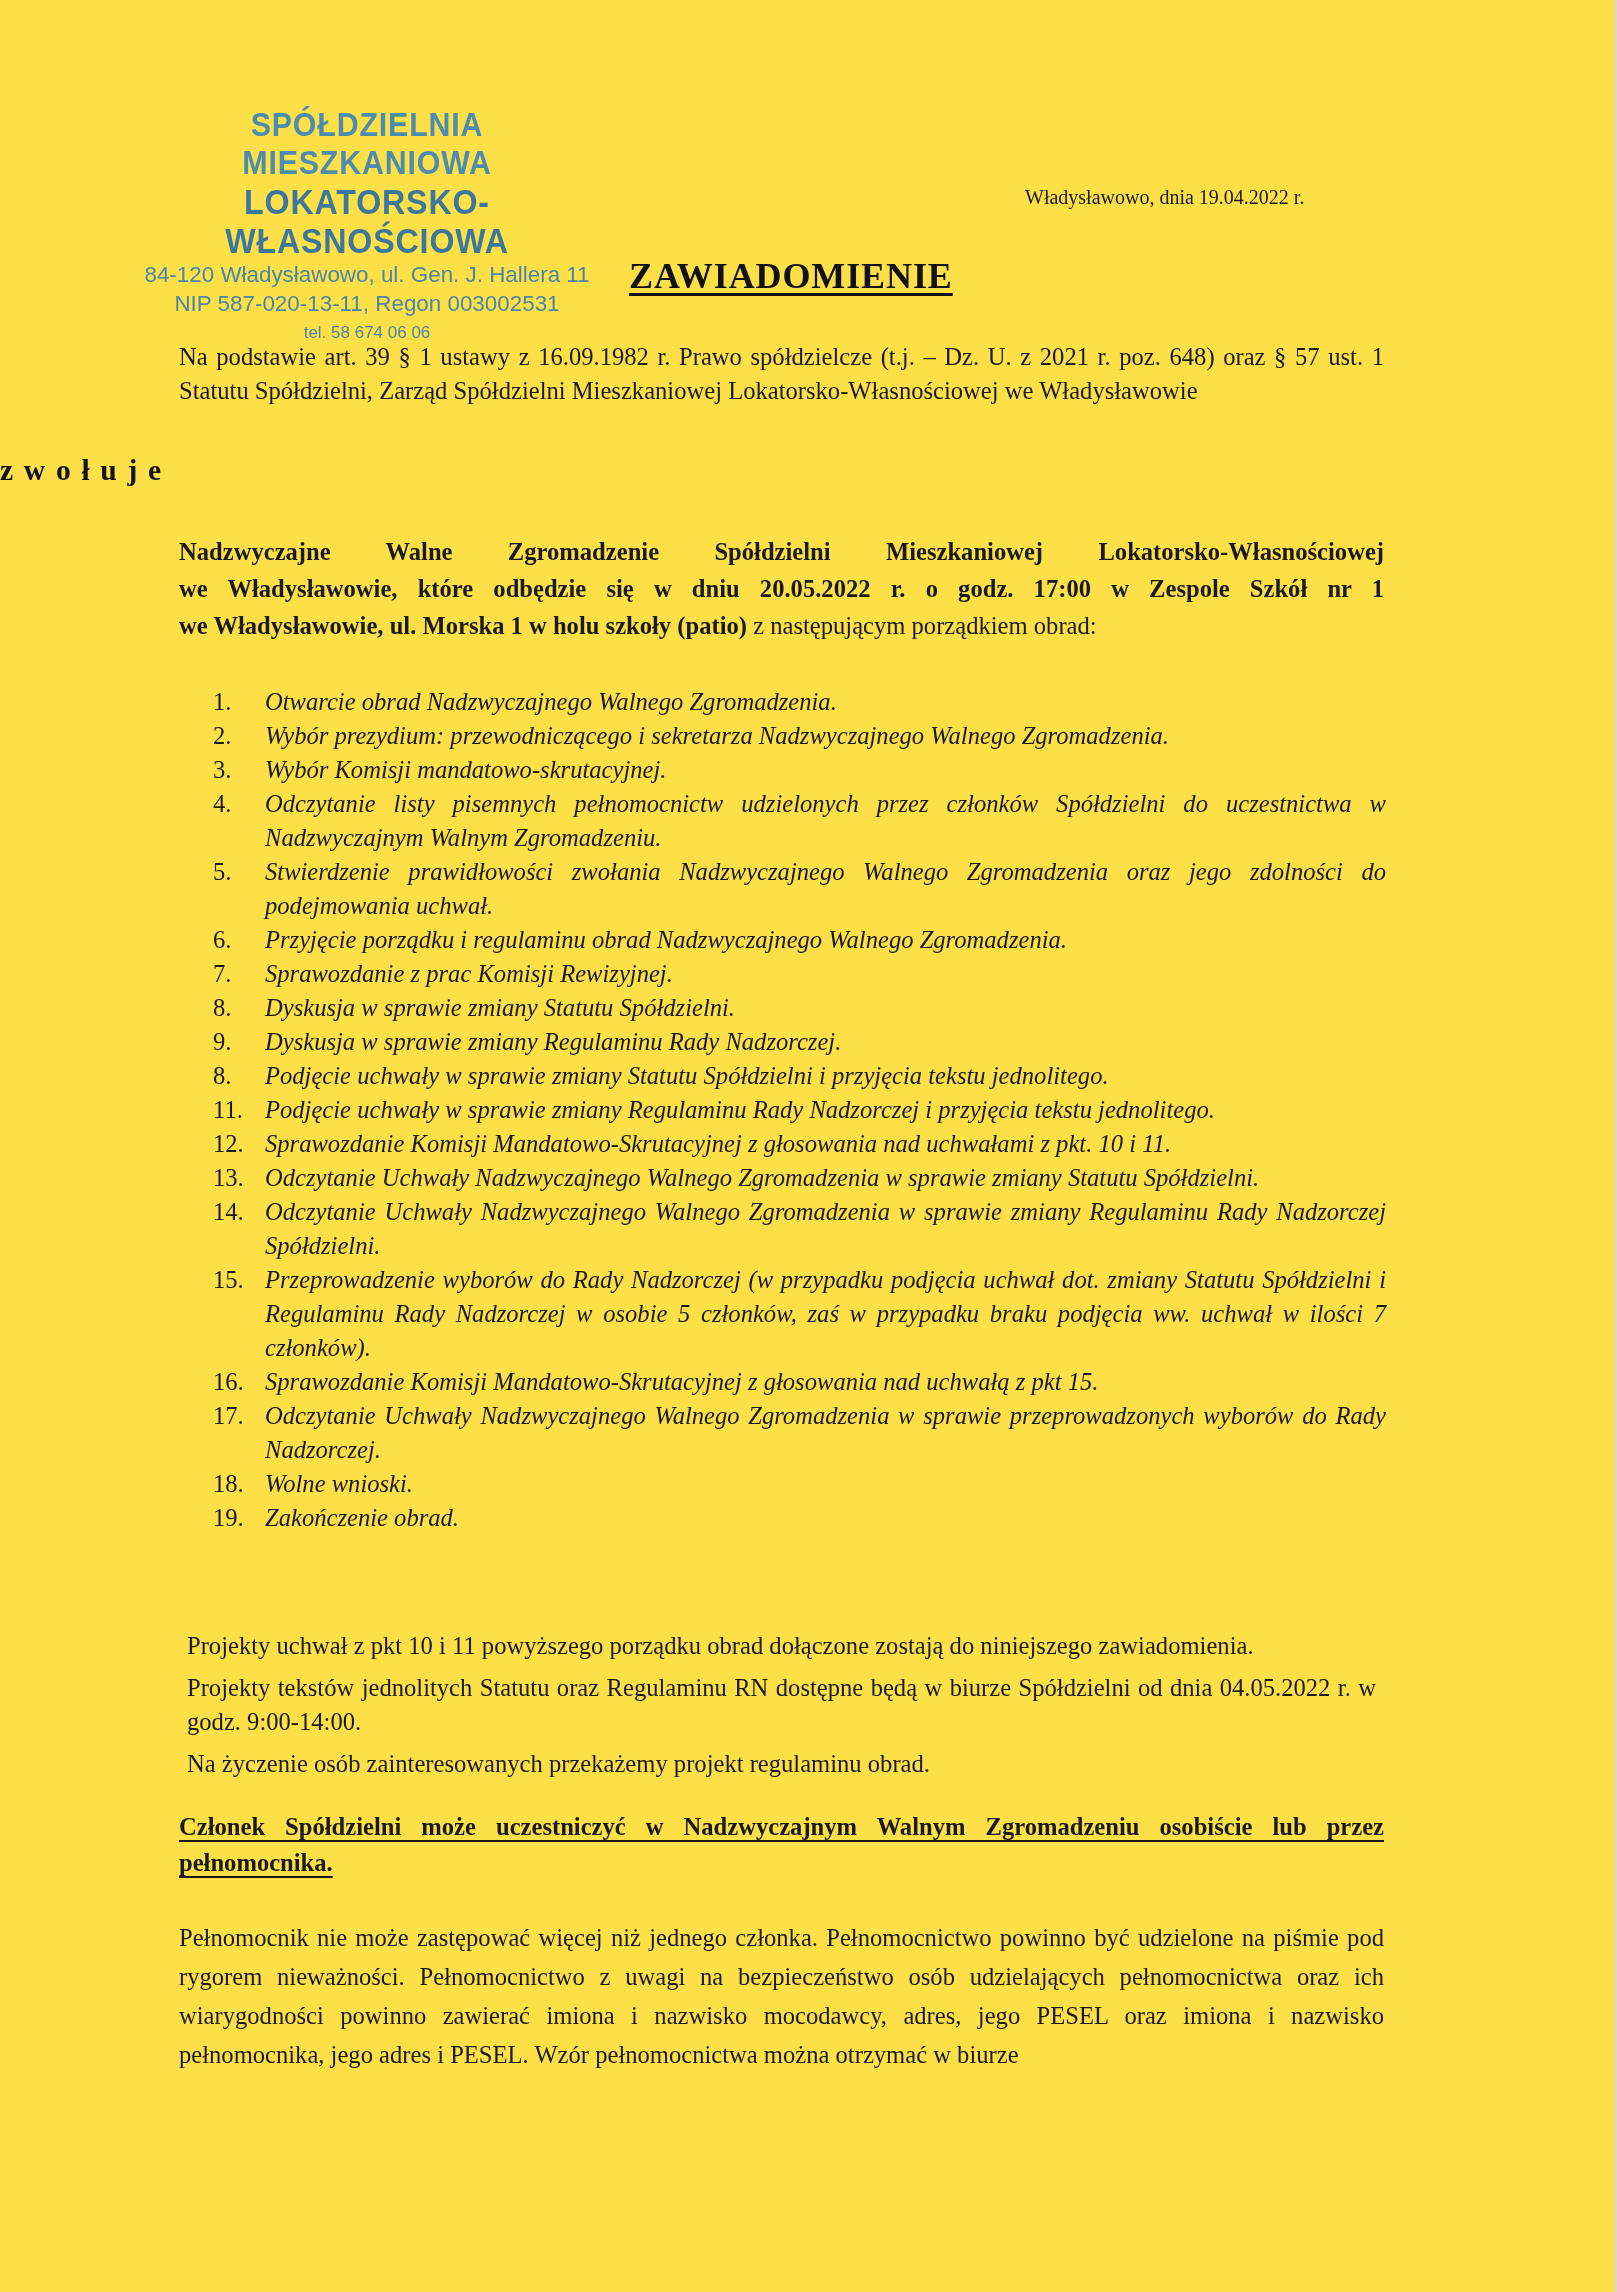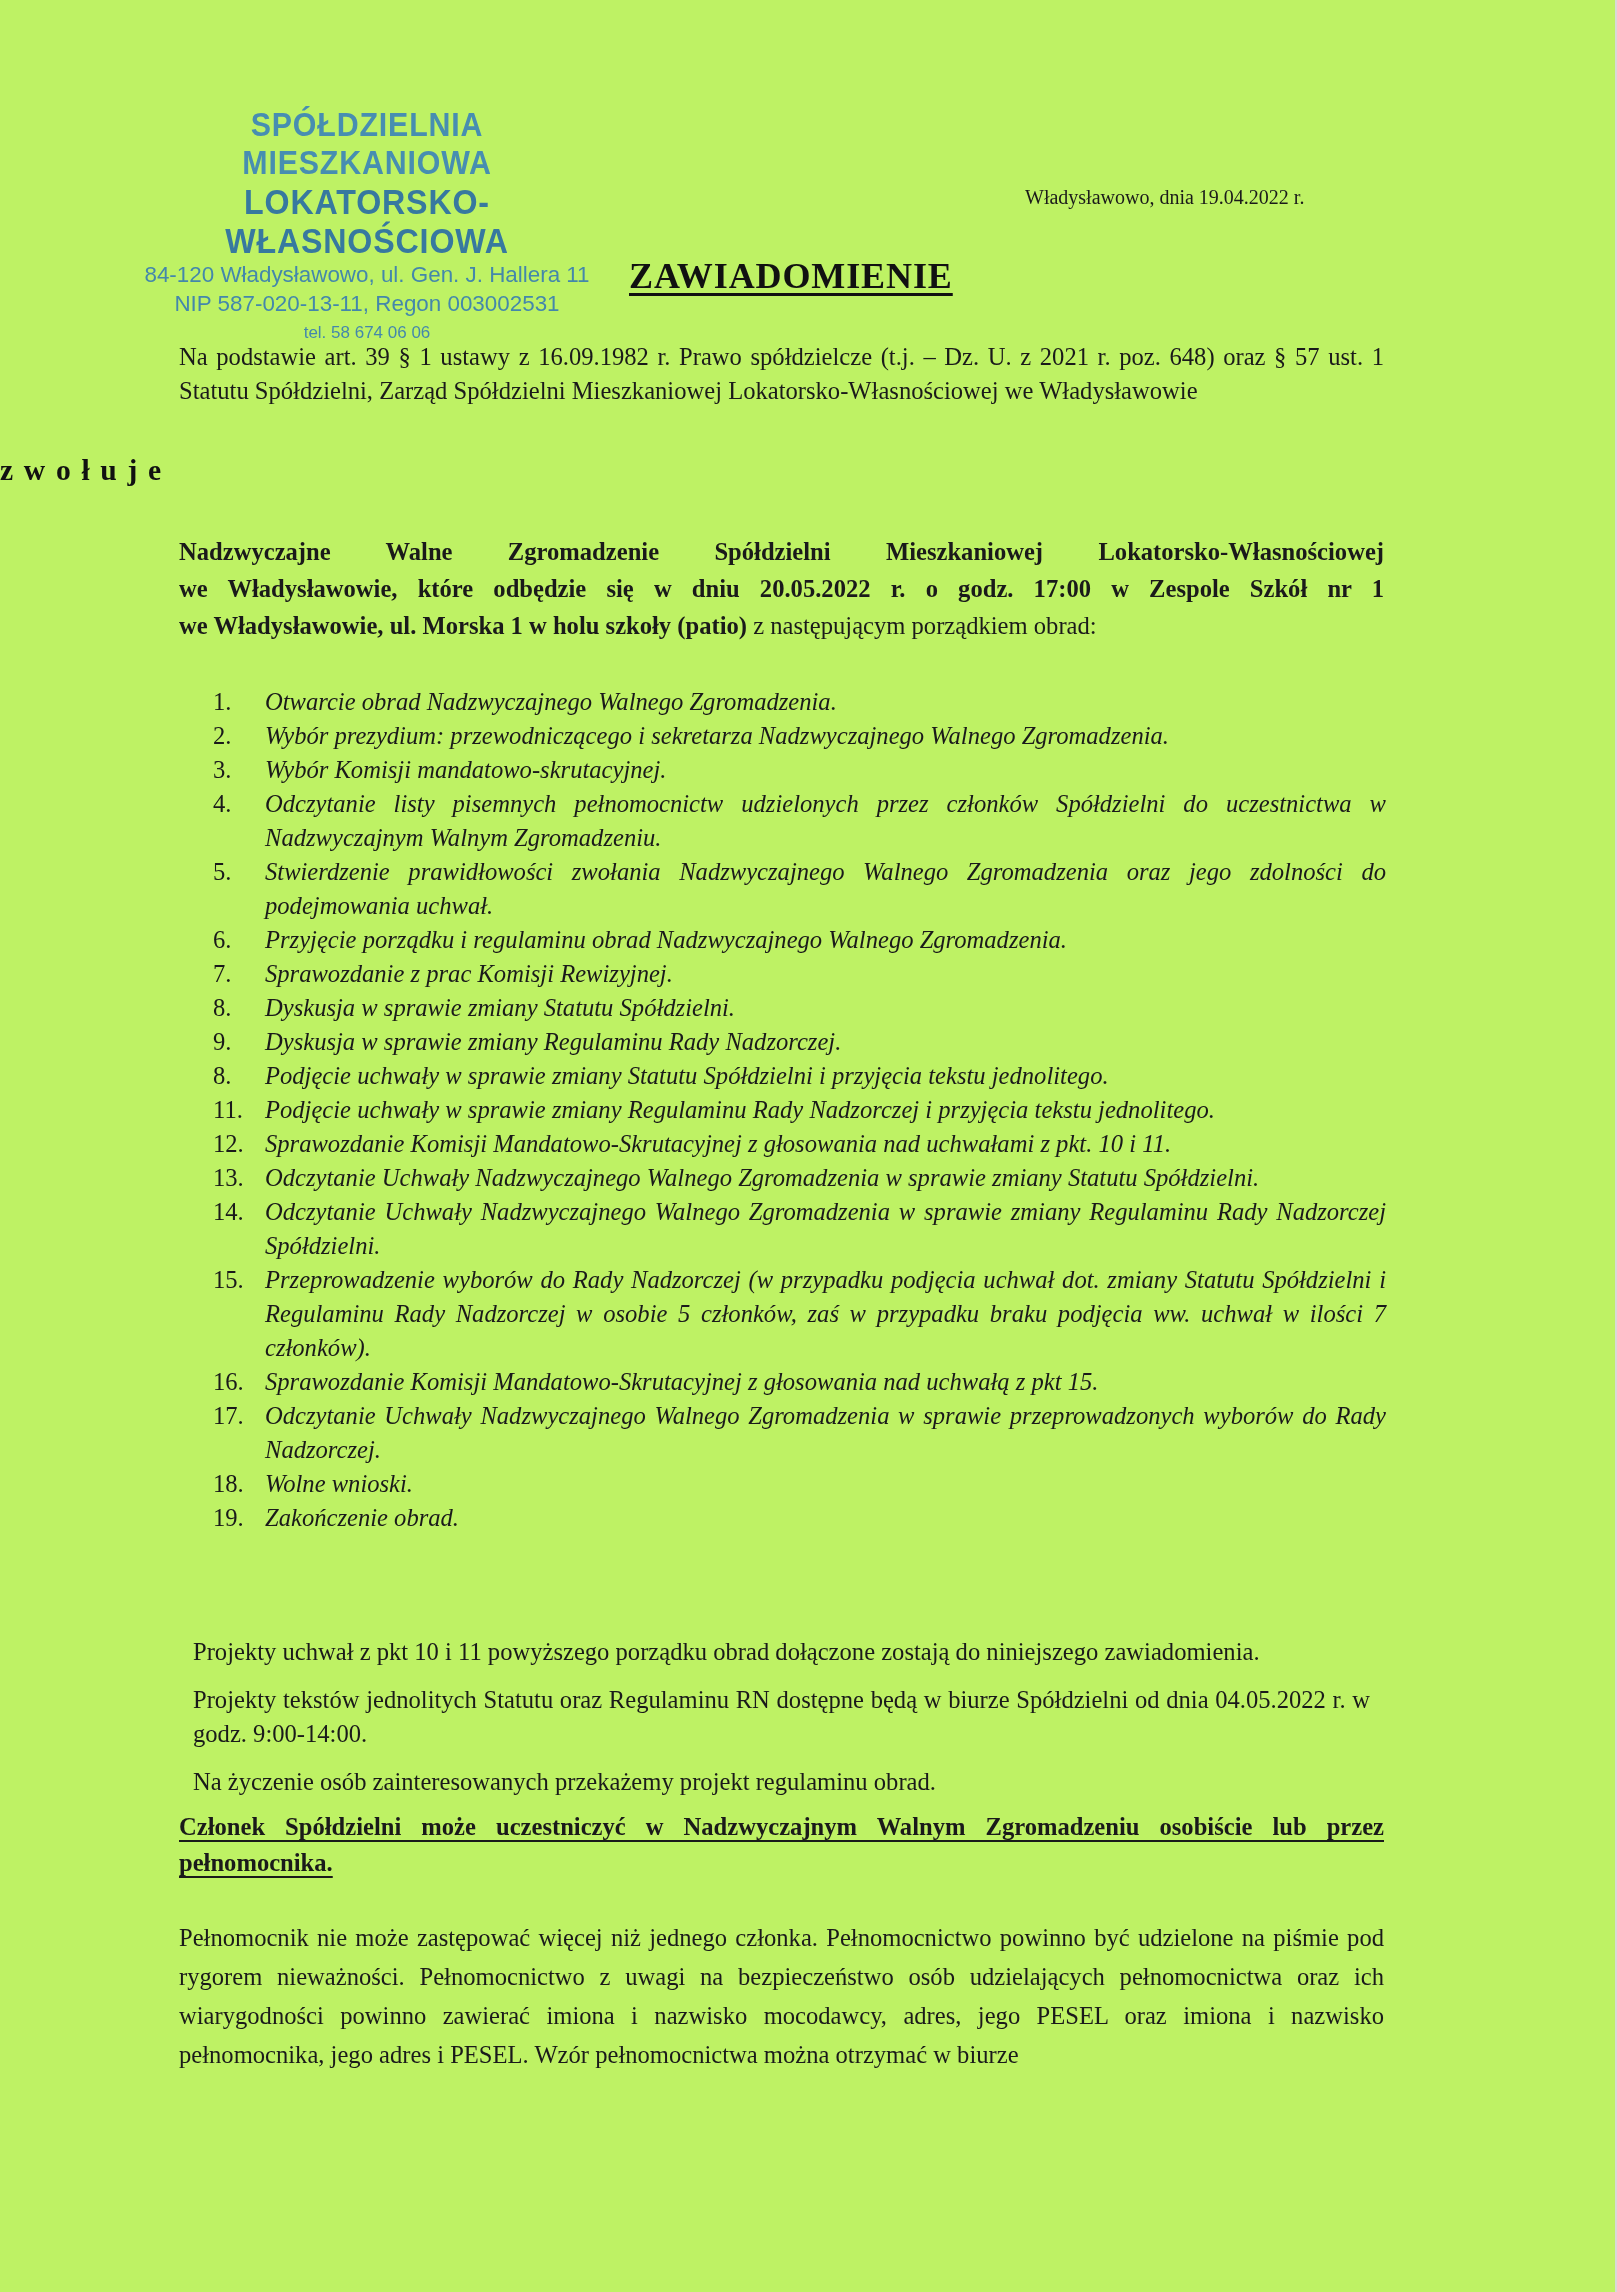--- a/index.html
+++ b/index.html
@@ -11,21 +11,21 @@
       width: 1617px;
       height: 2293px;
       position: relative;
       overflow: hidden;
       font-family: "Liberation Serif", "DejaVu Serif", serif;
       color: #1a1a1a;
     }
     .page {
       position: absolute;
       inset: 0;
-      background: #bef264;
+      background: #fde047;
     }
     
     .stamp {
       position: absolute;
       left: 134px;
       top: 106px;
       width: 466px;
       font-family: "Liberation Sans", "DejaVu Sans", sans-serif;
       color: #2f7bb0;
       text-align: center;
@@ -124,21 +124,21 @@
     .agenda .num {
       flex: 0 0 52px;
       text-align: left;
     }
     .agenda .txt {
       flex: 1;
       text-align: justify;
       font-style: italic;
     }
     .projects { top: 1621px; }
-    .projects p { margin: 14px; }
+    .projects p { margin: 8px; }
     .member-note {
       top: 1809px;
       font-weight: bold;
       text-decoration: underline;
       text-decoration-thickness: 1.8px;
       text-underline-offset: 4.5px;
       line-height: 36px;
     }
     .proxy {
       top: 1918px;

